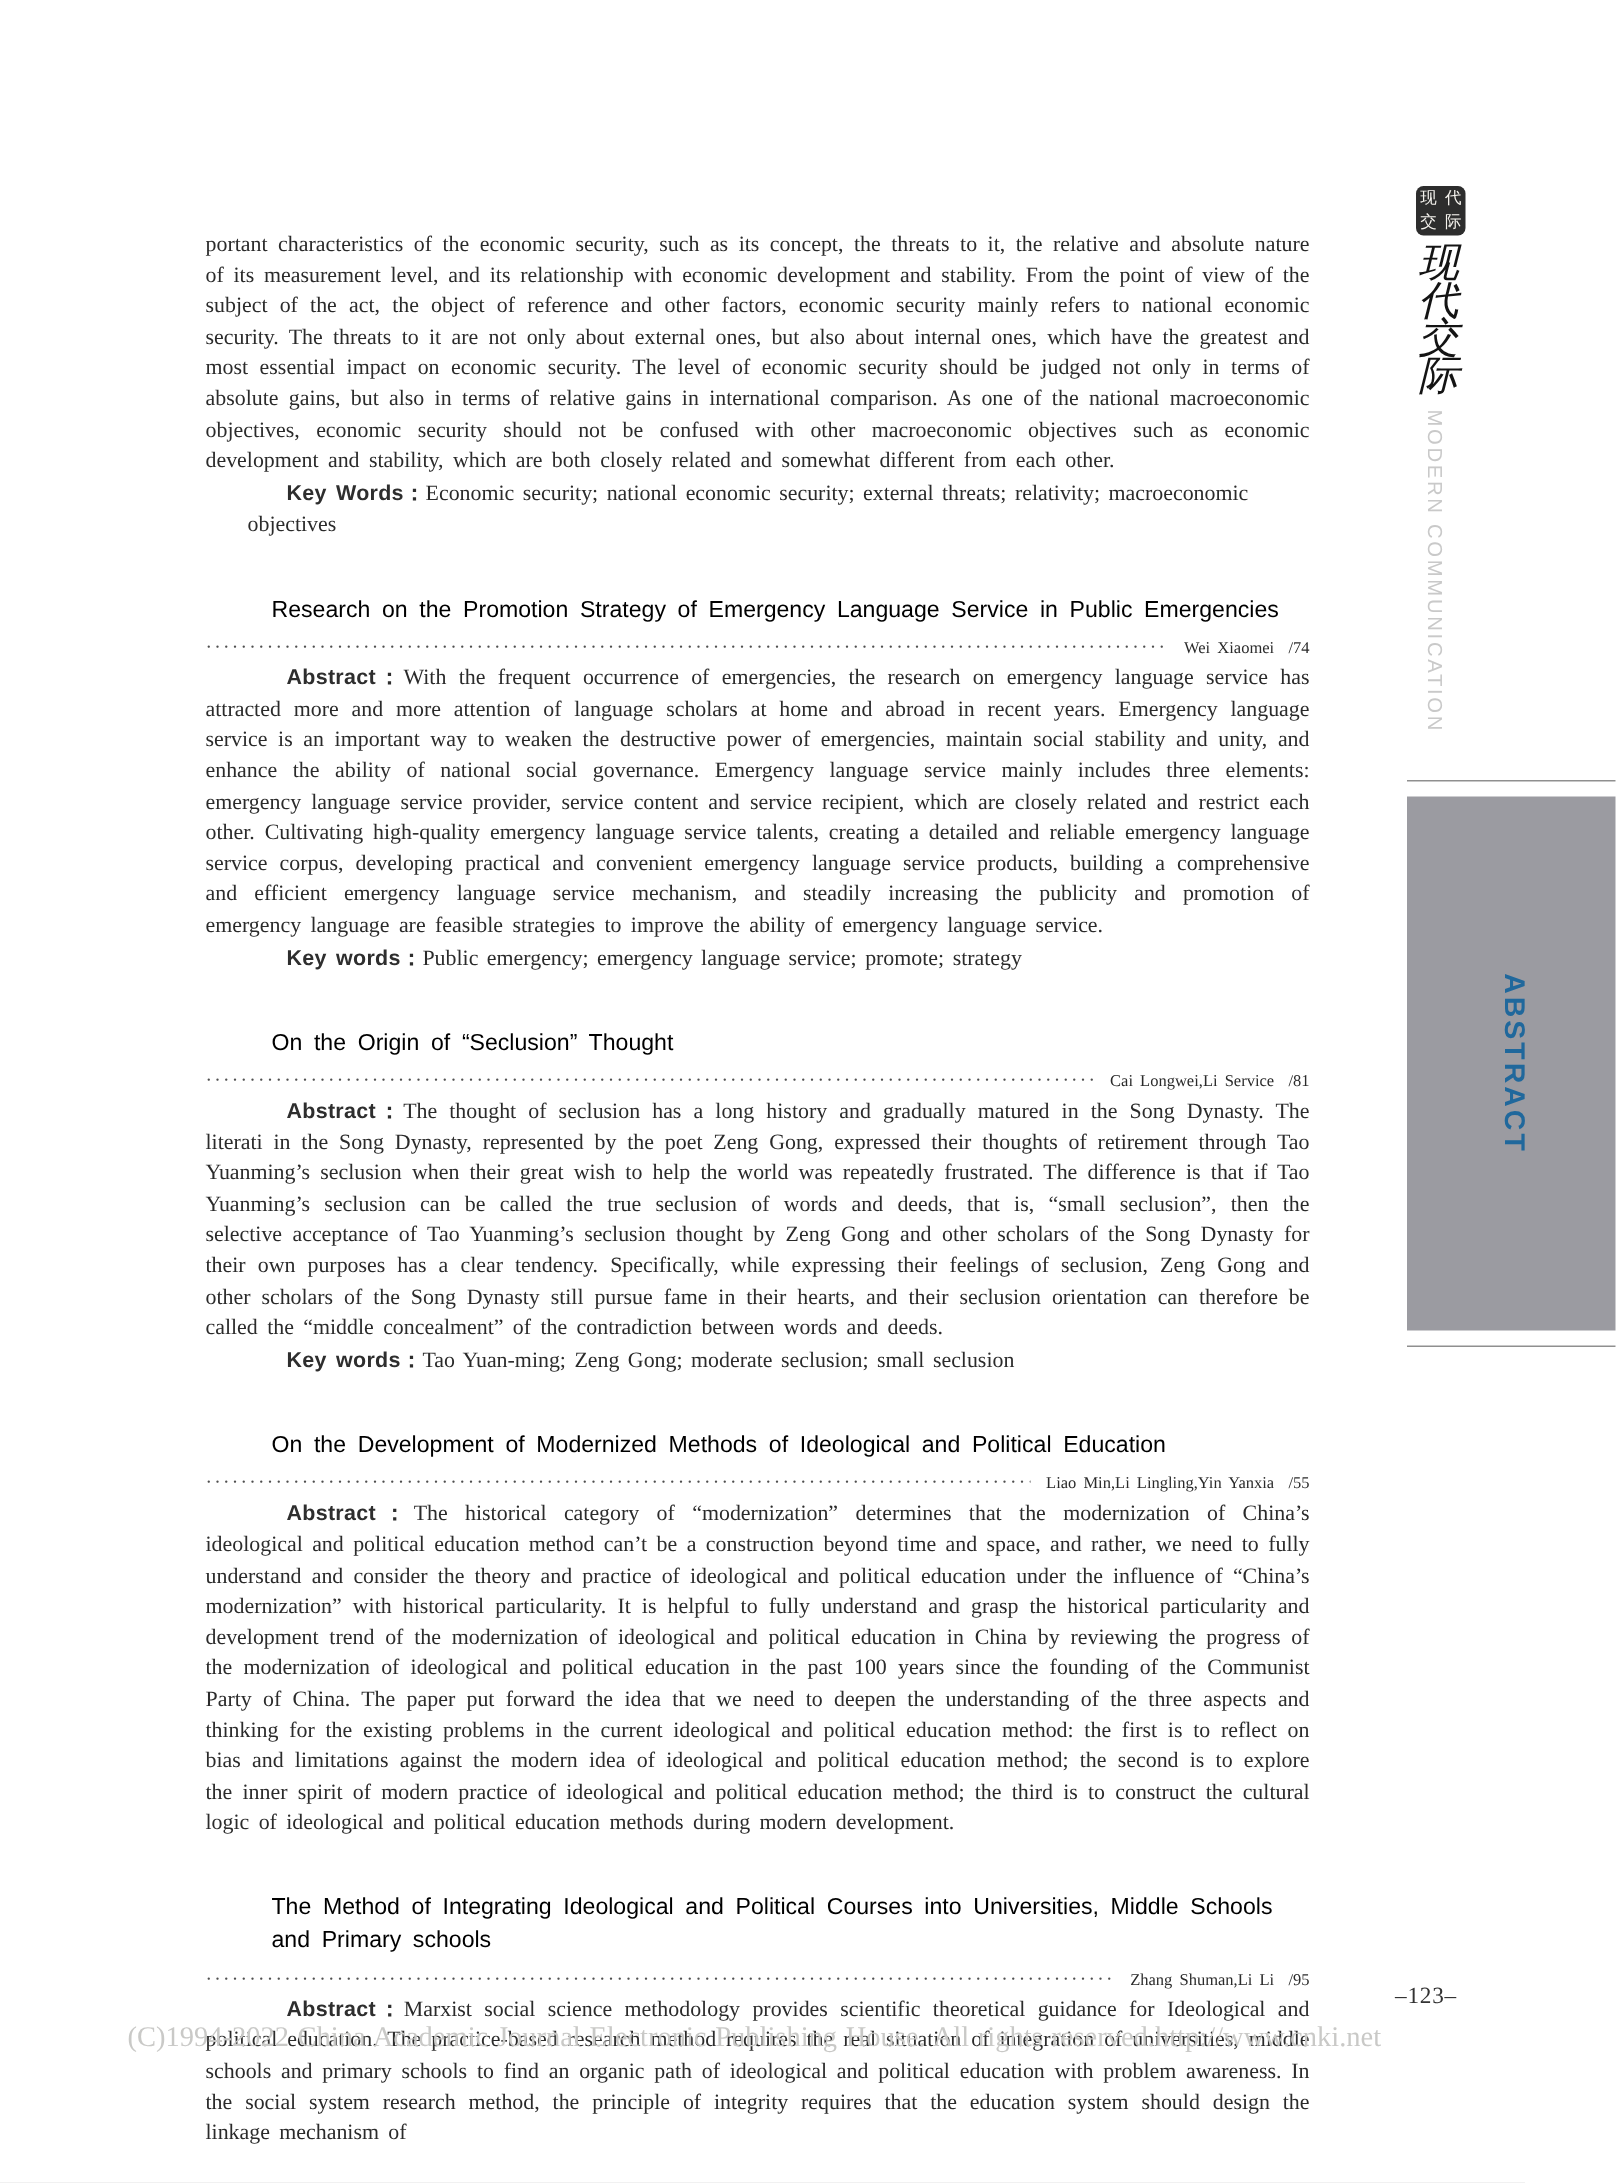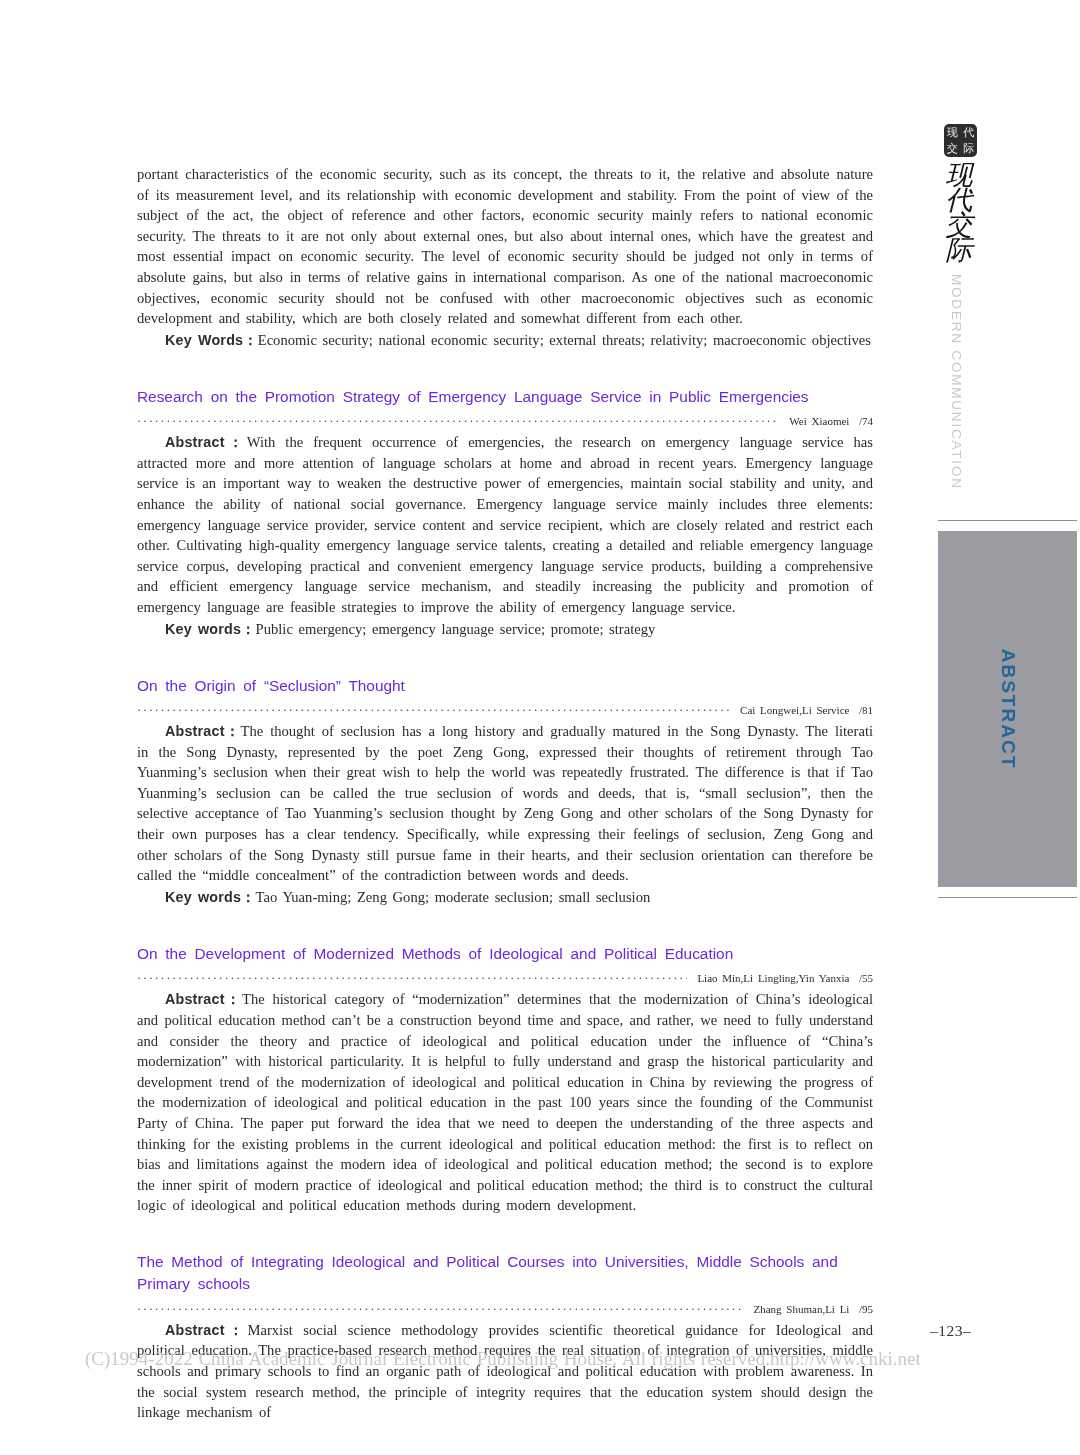--- a/index.html
+++ b/index.html
@@ -2,39 +2,39 @@
 <html><head>
 <meta charset="utf-8">
 <style>
   * { margin:0; padding:0; box-sizing:border-box; }
   html,body { background:#e8e8e8; }
   .page {
     position:relative; width:1080px; height:1455px; margin:0 auto;
     background:#ffffff; overflow:hidden;
     font-family:"Liberation Serif", serif; color:#2b2b2b;
   }
-  .main { position:absolute; left:137px; top:164px; width:736px; }
+  .main { position:absolute; left:137px; top:153px; width:736px; }
 
   .body-text {
     font-size:14.6px; line-height:20.6px; text-align:justify;
     word-spacing:2.6px; color:#2b2b2b;
   }
   .para { text-indent:0; }
   .abs  { text-indent:28px; margin-top:1px; }
 
   .kw-line { margin-top:1px; padding-left:28px; font-size:14.6px; line-height:21px; word-spacing:2px; }
   .lbl {
     font-family:"Liberation Sans", sans-serif; font-weight:bold;
-    font-size:14.3px; color:#2e2e2e; letter-spacing:0.2px;
+    font-size:14.3px; color:#2e2e2e; letter-spacing:0.2px;margin-left:26px;
   }
 
   .entry { margin-top:35px; }
   .entry-title {
     font-family:"Liberation Sans", sans-serif; font-size:15.4px;
-    color:#6d28d9; line-height:22.5px; word-spacing:3.5px; font-weight:normal;
+    color:#000000; line-height:22.5px; word-spacing:3.5px; font-weight:normal;margin-left:44px;
   }
   .leader { display:flex; align-items:baseline; margin-top:3px; }
   .dots {
     flex:1 1 auto; overflow:hidden; white-space:nowrap;
     font-size:13px; color:#4f4f4f; letter-spacing:1.5px; line-height:20px;
   }
   .author-ref {
     flex:0 0 auto; padding-left:10px; font-size:11px; color:#2b2b2b;
     white-space:nowrap; word-spacing:2px;
   }

